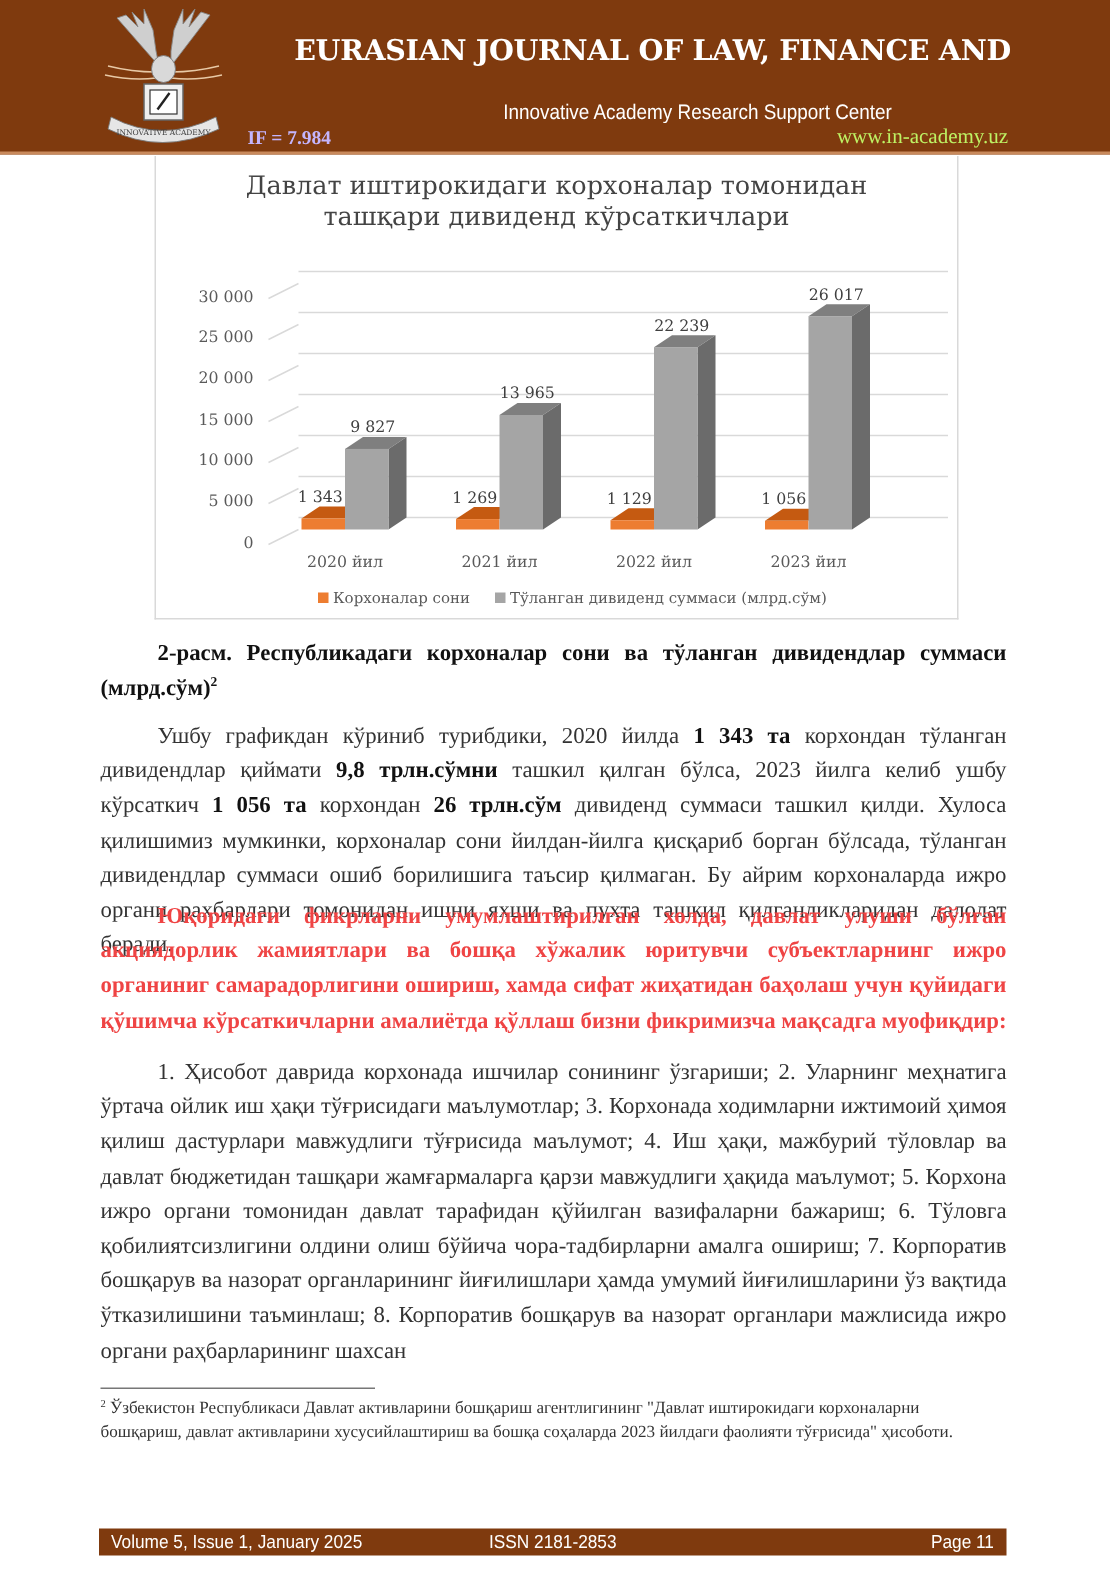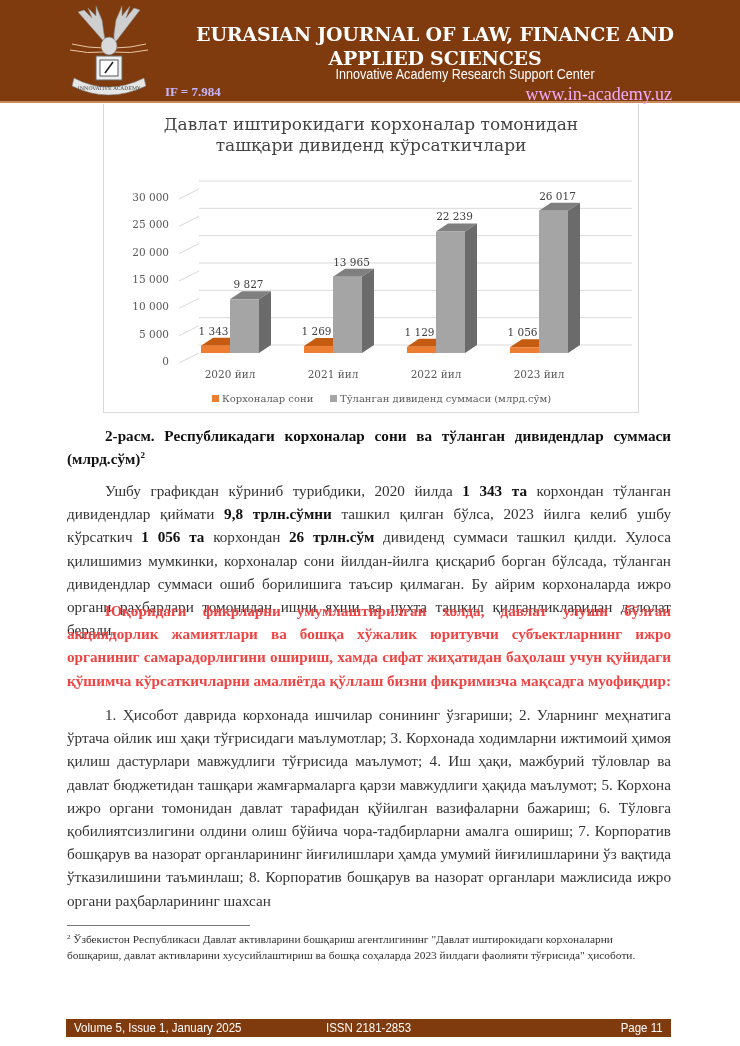--- a/index.html
+++ b/index.html
@@ -2,21 +2,21 @@
 <html><head>
 <meta charset="utf-8">
 <style>
   * { box-sizing: border-box; margin: 0; padding: 0; }
   body { width: 740px; height: 1046px; background: #ffffff; position: relative; overflow: hidden; font-family: "Liberation Serif", serif; color: #222; }
   .header { position: absolute; left: 0; top: 0; width: 740px; height: 103px; background: #7f3a0e; border-bottom: 2px solid #c98a5c; }
   .logo { position: absolute; left: 58px; top: 4px; width: 100px; height: 96px; }
   .journal-title { position: absolute; left: 190px; top: 22px; width: 490px; text-align: center; color: #fff; font-family: "DejaVu Serif", serif; font-weight: bold; font-size: 19px; line-height: 24px; letter-spacing: -0.2px; }
   .center-name { position: absolute; left: 190px; top: 66px; width: 550px; text-align: center; color: #fff; font-family: "Liberation Sans", sans-serif; font-size: 14px; transform: scaleX(0.9); }
   .impact { position: absolute; left: 165px; top: 84px; color: #c4b5fd; font-family: "Liberation Serif", serif; font-weight: bold; font-size: 13px; }
-  .site { position: absolute; right: 68px; top: 84px; color: #f0abfc; font-family: "Liberation Serif", serif; font-size: 18px; }
+  .site { position: absolute; right: 68px; top: 84px; color: #bef264; font-family: "Liberation Serif", serif; font-size: 14px; }
 
   .chart-frame { position: absolute; left: 103px; top: 104px; width: 536px; height: 309px; border: 1px solid #d9d9d9; border-top: none; }
   .chart-title { position: absolute; left: 0; top: 10px; width: 100%; text-align: center; font-family: "DejaVu Serif", serif; font-size: 17px; line-height: 21px; color: #444; }
   .chart-svg { position: absolute; left: 0; top: 0; }
 
   .text { position: absolute; left: 67px; width: 604px; font-family: "Liberation Serif", serif; font-size: 15.2px; line-height: 23.2px; text-align: justify; color: #333; }
   .text b { color: #111; }
   .indent { text-indent: 38px; }
   .caption { top: 424px; font-weight: bold; color: #111; }
   .p1 { top: 479px; }
@@ -50,21 +50,20 @@
 
     <rect x="38" y="52" width="26" height="24" fill="#eeeeee" stroke="#666" stroke-width="1"></rect>
     <rect x="42" y="56" width="18" height="16" fill="#fff" stroke="#333" stroke-width="0.8"></rect>
     <path d="M47 69 L55 58" stroke="#222" stroke-width="1.6"></path>
 
     <path d="M16 74 Q50 92 86 74 L88 82 Q50 100 14 82 Z" fill="#e6e6e6" stroke="#777" stroke-width="0.6"></path>
     <text x="51" y="86" font-size="5" text-anchor="middle" fill="#444" font-family="DejaVu Serif, serif">INNOVATIVE ACADEMY</text>
   </svg>
   <div class="journal-title">
     <div>EURASIAN JOURNAL OF LAW, FINANCE AND</div>
-    <div>APPLIED SCIENCES</div>
   </div>
   <div class="center-name">Innovative Academy Research Support Center</div>
   <div class="impact">IF = 7.984</div>
   <div class="site">www.in-academy.uz</div>
 </div>
 
 <div class="chart-frame">
   <div class="chart-title">
     <div>Давлат иштирокидаги корхоналар томонидан</div>
     <div>ташқари дивиденд кўрсаткичлари</div>

